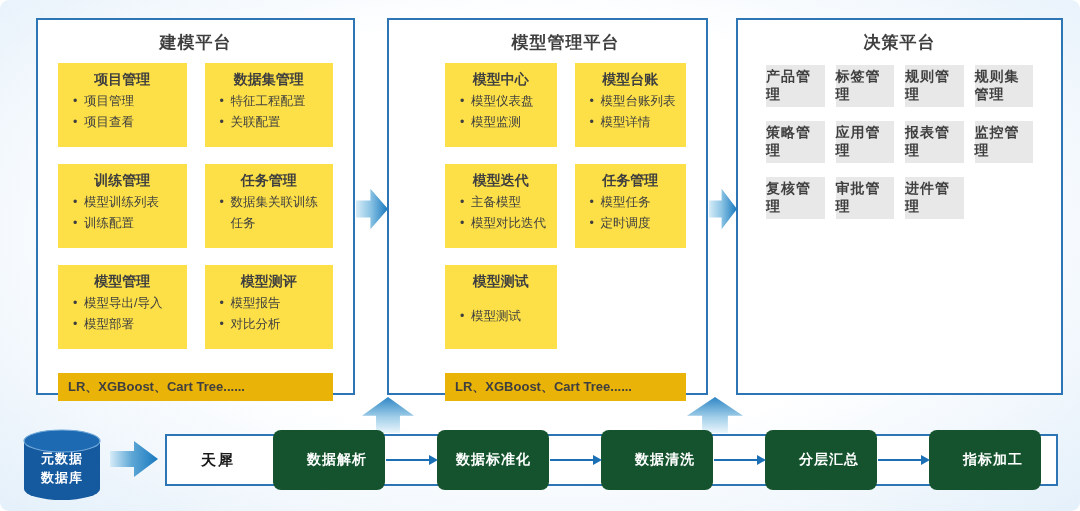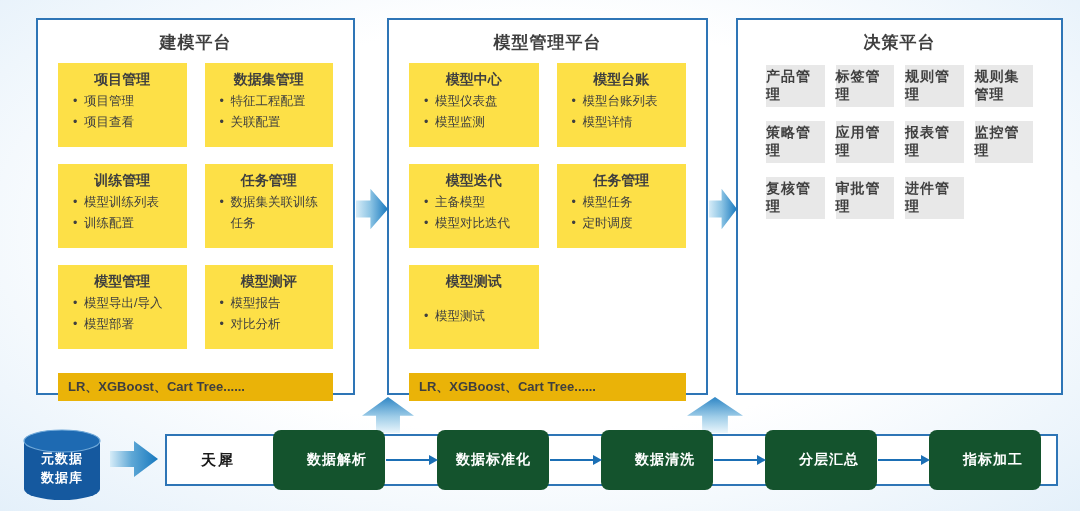--- a/index.html
+++ b/index.html
@@ -3,28 +3,29 @@
 <meta charset="utf-8">
 <style>
   html,body{margin:0;padding:0;}
   body{
     font-family:"Liberation Sans","DejaVu Sans",sans-serif;
     background:#fff;
   }
   #canvas{
     position:relative;width:1080px;height:511px;overflow:hidden;
     background:radial-gradient(ellipse at 50% 45%, #ffffff 52%, #e4f0fa 100%);
+    border-radius:9px;
   }
   
   .panel{
     position:absolute;top:18px;height:377px;background:#fff;
     border:2px solid #2E75B6;box-sizing:border-box;
   }
   .panel-1{left:36px;width:319px;}
-  .panel-2{left:387px;width:321px;}
+  .panel-2{left:387px;width:321px;padding-left:36px;}
   .panel-3{left:736px;width:327px;}
   .panel-title{
     text-align:center;font-weight:bold;font-size:17px;color:#3F3F3F;
     margin-top:11px;letter-spacing:1px;
   }
   .modules{
     display:grid;grid-template-columns:1fr 1fr;gap:17px 18px;
     margin:9px 20px 0;
   }
   .module{

